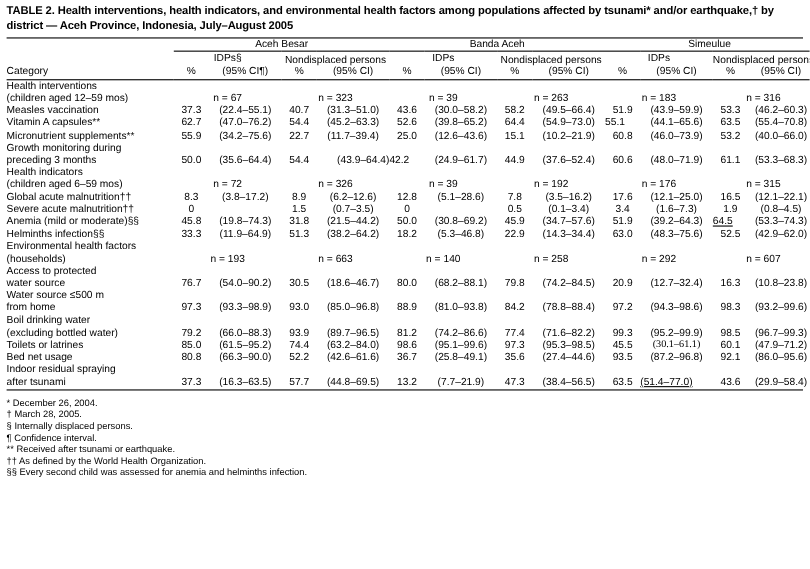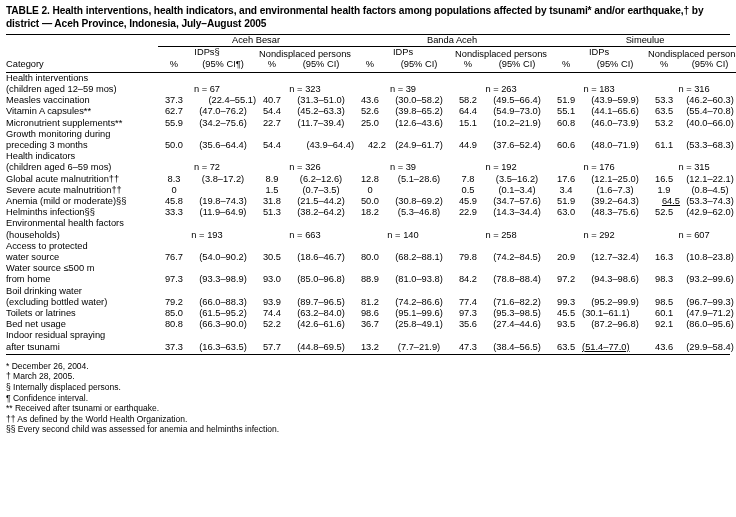--- a/index.html
+++ b/index.html
@@ -191,21 +191,21 @@
           <td class="n-cell" colspan="2" style="padding-top:0;font-weight:normal;">n = 67</td>
           <td class="n-cell" colspan="2" style="padding-top:0;font-weight:normal;">n = 323</td>
           <td class="n-cell" colspan="2" style="padding-top:0;font-weight:normal;">n = 39</td>
           <td class="n-cell" colspan="2" style="padding-top:0;font-weight:normal;">n = 263</td>
           <td class="n-cell" colspan="2" style="padding-top:0;font-weight:normal;">n = 183</td>
           <td class="n-cell" colspan="2" style="padding-top:0;font-weight:normal;">n = 316</td>
         </tr>
         <tr>
           <td class="rowlabel indent1">Measles vaccination</td>
           <td class="num" style="text-align:center;">37.3</td>
-          <td class="ci" style="text-align:right;">(22.4–55.1)</td>
+          <td class="ci" style="text-align:center;">(22.4–55.1)</td>
           <td class="num" style="text-align:center;">40.7</td>
           <td class="ci" style="text-align:center;">(31.3–51.0)</td>
           <td class="num" style="text-align:center;">43.6</td>
           <td class="ci" style="text-align:center;">(30.0–58.2)</td>
           <td class="num" style="text-align:center;">58.2</td>
           <td class="ci" style="text-align:center;">(49.5–66.4)</td>
           <td class="num" style="text-align:center;">51.9</td>
           <td class="ci" style="text-align:center;">(43.9–59.9)</td>
           <td class="num" style="text-align:center;margin-left:39px;">53.3</td>
           <td class="ci" style="text-align:center;">(46.2–60.3)</td>
@@ -213,21 +213,21 @@
         <tr>
           <td class="rowlabel indent1">Vitamin A capsules**</td>
           <td class="num" style="text-align:center;">62.7</td>
           <td class="ci" style="text-align:center;">(47.0–76.2)</td>
           <td class="num" style="text-align:center;">54.4</td>
           <td class="ci" style="text-align:center;">(45.2–63.3)</td>
           <td class="num" style="text-align:center;">52.6</td>
           <td class="ci" style="text-align:center;">(39.8–65.2)</td>
           <td class="num" style="text-align:center;">64.4</td>
           <td class="ci" style="text-align:center;">(54.9–73.0)</td>
-          <td class="num" style="text-align:center;">55.1</td>
+          <td class="num" style="">55.1</td>
           <td class="ci" style="text-align:center;">(44.1–65.6)</td>
           <td class="num" style="text-align:center;">63.5</td>
           <td class="ci" style="text-align:center;">(55.4–70.8)</td>
         </tr>
         <tr>
           <td class="rowlabel indent1">Micronutrient supplements**</td>
           <td class="num" style="text-align:center;">55.9</td>
           <td class="ci" style="text-align:center;">(34.2–75.6)</td>
           <td class="num" style="text-align:center;">22.7</td>
           <td class="ci" style="text-align:center;">(11.7–39.4)</td>
@@ -254,21 +254,21 @@
           <td class="ci" style="text-align:center;"></td>
           <td class="num" style="text-align:center;"></td>
           <td class="ci" style="text-align:center;"></td>
         </tr>
         <tr>
           <td class="rowlabel indent2">preceding 3 months</td>
           <td class="num" style="text-align:center;">50.0</td>
           <td class="ci" style="text-align:center;">(35.6–64.4)</td>
           <td class="num" style="text-align:center;">54.4</td>
           <td class="ci" style="text-align:right;">(43.9–64.4)</td>
-          <td class="num" style="text-align:right;">42.2</td>
+          <td class="num" style="text-align:left;">42.2</td>
           <td class="ci" style="text-align:center;">(24.9–61.7)</td>
           <td class="num" style="text-align:center;">44.9</td>
           <td class="ci" style="text-align:center;">(37.6–52.4)</td>
           <td class="num" style="text-align:center;">60.6</td>
           <td class="ci" style="text-align:center;">(48.0–71.9)</td>
           <td class="num" style="text-align:center;">61.1</td>
           <td class="ci" style="text-align:center;">(53.3–68.3)</td>
         </tr>
         <tr class="sectionhdr">
           <td class="rowlabel">Health indicators</td>
@@ -329,21 +329,21 @@
           <td class="num" style="text-align:center;">45.8</td>
           <td class="ci" style="text-align:center;">(19.8–74.3)</td>
           <td class="num" style="text-align:center;">31.8</td>
           <td class="ci" style="text-align:center;">(21.5–44.2)</td>
           <td class="num" style="text-align:center;">50.0</td>
           <td class="ci" style="text-align:center;">(30.8–69.2)</td>
           <td class="num" style="text-align:center;">45.9</td>
           <td class="ci" style="text-align:center;">(34.7–57.6)</td>
           <td class="num" style="text-align:center;">51.9</td>
           <td class="ci" style="text-align:center;">(39.2–64.3)</td>
-          <td class="num" style="text-align:right;text-decoration:underline;">64.5</td>
+          <td class="num" style="text-align:left;text-decoration:underline;">64.5</td>
           <td class="ci" style="text-align:center;">(53.3–74.3)</td>
         </tr>
         <tr>
           <td class="rowlabel indent1">Helminths infection§§</td>
           <td class="num" style="text-align:center;">33.3</td>
           <td class="ci" style="text-align:center;">(11.9–64.9)</td>
           <td class="num" style="text-align:center;">51.3</td>
           <td class="ci" style="text-align:center;">(38.2–64.2)</td>
           <td class="num" style="text-align:center;">18.2</td>
           <td class="ci" style="text-align:center;">(5.3–46.8)</td>
@@ -472,21 +472,21 @@
           <td class="rowlabel indent1">Toilets or latrines</td>
           <td class="num" style="text-align:center;">85.0</td>
           <td class="ci" style="text-align:center;">(61.5–95.2)</td>
           <td class="num" style="text-align:center;">74.4</td>
           <td class="ci" style="text-align:center;">(63.2–84.0)</td>
           <td class="num" style="text-align:center;">98.6</td>
           <td class="ci" style="text-align:center;">(95.1–99.6)</td>
           <td class="num" style="text-align:center;">97.3</td>
           <td class="ci" style="text-align:center;">(95.3–98.5)</td>
           <td class="num" style="text-align:center;">45.5</td>
-          <td class="ci" style="text-align:left;">(30.1–61.1)</td>
+          <td class="ci" style="text-align:center;font-family:Liberation Serif, serif;">(30.1–61.1)</td>
           <td class="num" style="text-align:center;">60.1</td>
           <td class="ci" style="text-align:center;">(47.9–71.2)</td>
         </tr>
         <tr>
           <td class="rowlabel indent1">Bed net usage</td>
           <td class="num" style="text-align:center;">80.8</td>
           <td class="ci" style="text-align:center;">(66.3–90.0)</td>
           <td class="num" style="text-align:center;">52.2</td>
           <td class="ci" style="text-align:center;">(42.6–61.6)</td>
           <td class="num" style="text-align:center;">36.7</td>

